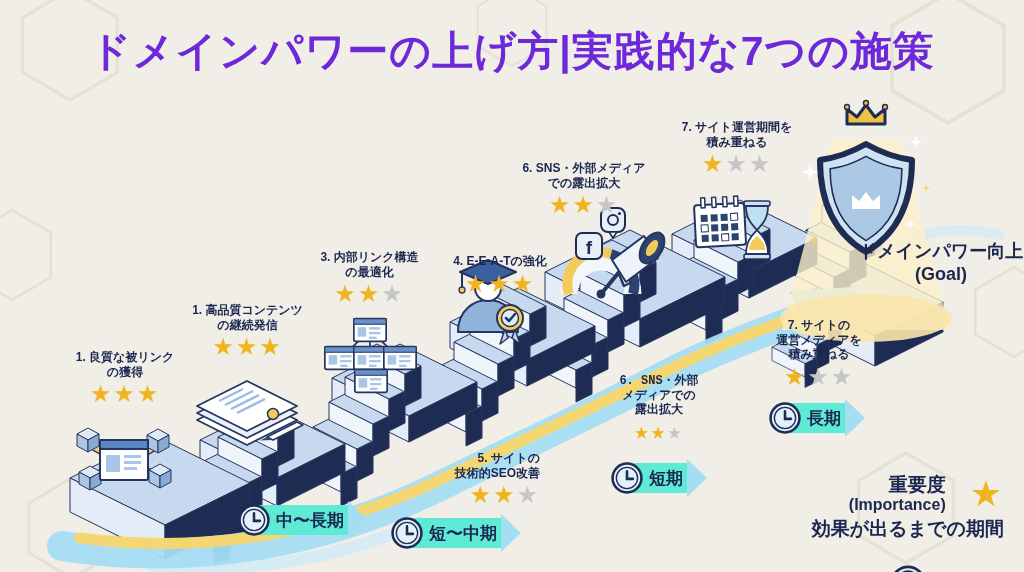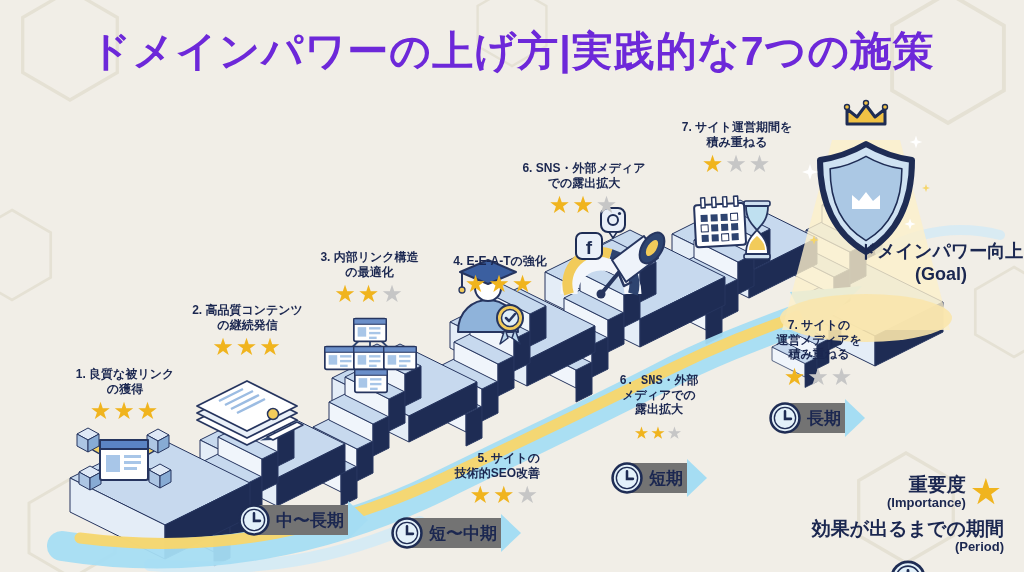--- a/index.html
+++ b/index.html
@@ -10,27 +10,27 @@
   .step-label{position:absolute;text-align:center;}
   .lbl{font-size:12px;line-height:1.22;font-weight:800;color:#1b2750;white-space:pre-line;}
   .stars{margin-top:3px;font-size:24px;line-height:1;letter-spacing:2px;}
   .stars .gold{color:#f0b41e;}
   .stars .gray{color:#c6c6c6;}
   .goal-label{position:absolute;text-align:center;font-size:18px;font-weight:800;white-space:pre-line;line-height:1.25;}
   .period{position:absolute;display:flex;align-items:center;}
   .clock{width:34px;height:34px;position:relative;z-index:2;flex:0 0 auto;}
   .clock.big{width:38px;height:38px;}
   .arr{position:relative;margin-left:-13px;height:30px;display:flex;align-items:center;
-       background:#737373;padding:0 4px 0 18px;font-size:17px;font-weight:800;color:#1b2750;white-space:nowrap;}
+       background:#5eead4;padding:0 4px 0 18px;font-size:17px;font-weight:800;color:#1b2750;white-space:nowrap;}
   .arr::after{content:"";position:absolute;left:100%;top:50%;transform:translateY(-50%);
        border-top:19px solid transparent;border-bottom:19px solid transparent;border-left:20px solid #a5ddf3;}
-  .legend-row{position:absolute;display:flex;align-items:center;gap:4px;}
+  .legend-row{position:absolute;display:flex;align-items:center;gap:24px;}
   .legend-txt{text-align:right;line-height:1.15;font-weight:800;}
   .legend-jp{font-size:19px;}
-  .legend-en{font-size:13px;}
+  .legend-en{font-size:16px;}
   .legend-star{font-size:36px;color:#f0b41e;line-height:1;}
 </style>
 </head>
 <body>
 
 <div class="stage">
 
   <svg class="scene" width="1024" height="572" viewBox="0 0 1024 572">
     <defs>
       <path id="hex" d="M0,-50 L43,-25 L43,25 L0,50 L-43,25 L-43,-25 Z"></path>
@@ -274,27 +274,27 @@
           <use href="#spk" transform="translate(44,24) scale(0.7)" fill="#fff"></use>
           <use href="#spk" transform="translate(-52,40) scale(0.6)" fill="#f5d56b"></use>
           <use href="#spk" transform="translate(60,-12) scale(0.5)" fill="#f5d56b"></use>
         </g>
       </g>
     </g>
   </svg>
 
   <div class="title">ドメインパワーの上げ方|実践的な7つの施策</div>
 
-  <div class="step-label" style="left:30px;top:367px;width:190px;">
+  <div class="step-label" style="left:30px;top:350px;width:190px;">
     <div class="lbl">1. 良質な被リンク
 の獲得</div>
     <div class="stars"><span class="gold">★★★</span><span class="gray"></span></div>
   </div>
   <div class="step-label" style="left:150px;top:303px;width:195px;">
-    <div class="lbl">2. 高品質コンテンツ
+    <div class="lbl">1. 高品質コンテンツ
 の継続発信</div>
     <div class="stars"><span class="gold">★★★</span><span class="gray"></span></div>
   </div>
   <div class="step-label" style="left:272px;top:250px;width:195px;">
     <div class="lbl">3. 内部リンク構造
 の最適化</div>
     <div class="stars"><span class="gold">★★</span><span class="gray">★</span></div>
   </div>
   <div class="step-label" style="left:405px;top:206px;width:190px;margin-top:48px;">
     <div class="lbl">4. E-E-A-Tの強化</div>
@@ -375,21 +375,20 @@
   <div class="legend-row" style="right:22px;top:474px;">
     <div class="legend-txt">
       <div class="legend-jp">重要度</div>
       <div class="legend-en">(Importance)</div>
     </div>
     <span class="legend-star">★</span>
   </div>
   <div class="legend-row" style="right:20px;top:518px;flex-direction:column;">
     <div class="legend-txt">
       <div class="legend-jp">効果が出るまでの期間</div>
-      <div class="legend-en">(Period)</div>
     </div>
     <svg class="clock big" viewBox="-20 -20 40 40">
       <circle r="17" fill="#e3f1fa" stroke="#1e2c54" stroke-width="3"></circle>
       <circle r="12.5" fill="none" stroke="#1e2c54" stroke-width="1.6"></circle>
       <path d="M0,-8 L0,1 L7,1" fill="none" stroke="#1e2c54" stroke-width="3" stroke-linecap="round"></path>
     </svg>
   </div>
 
 </div>
 

